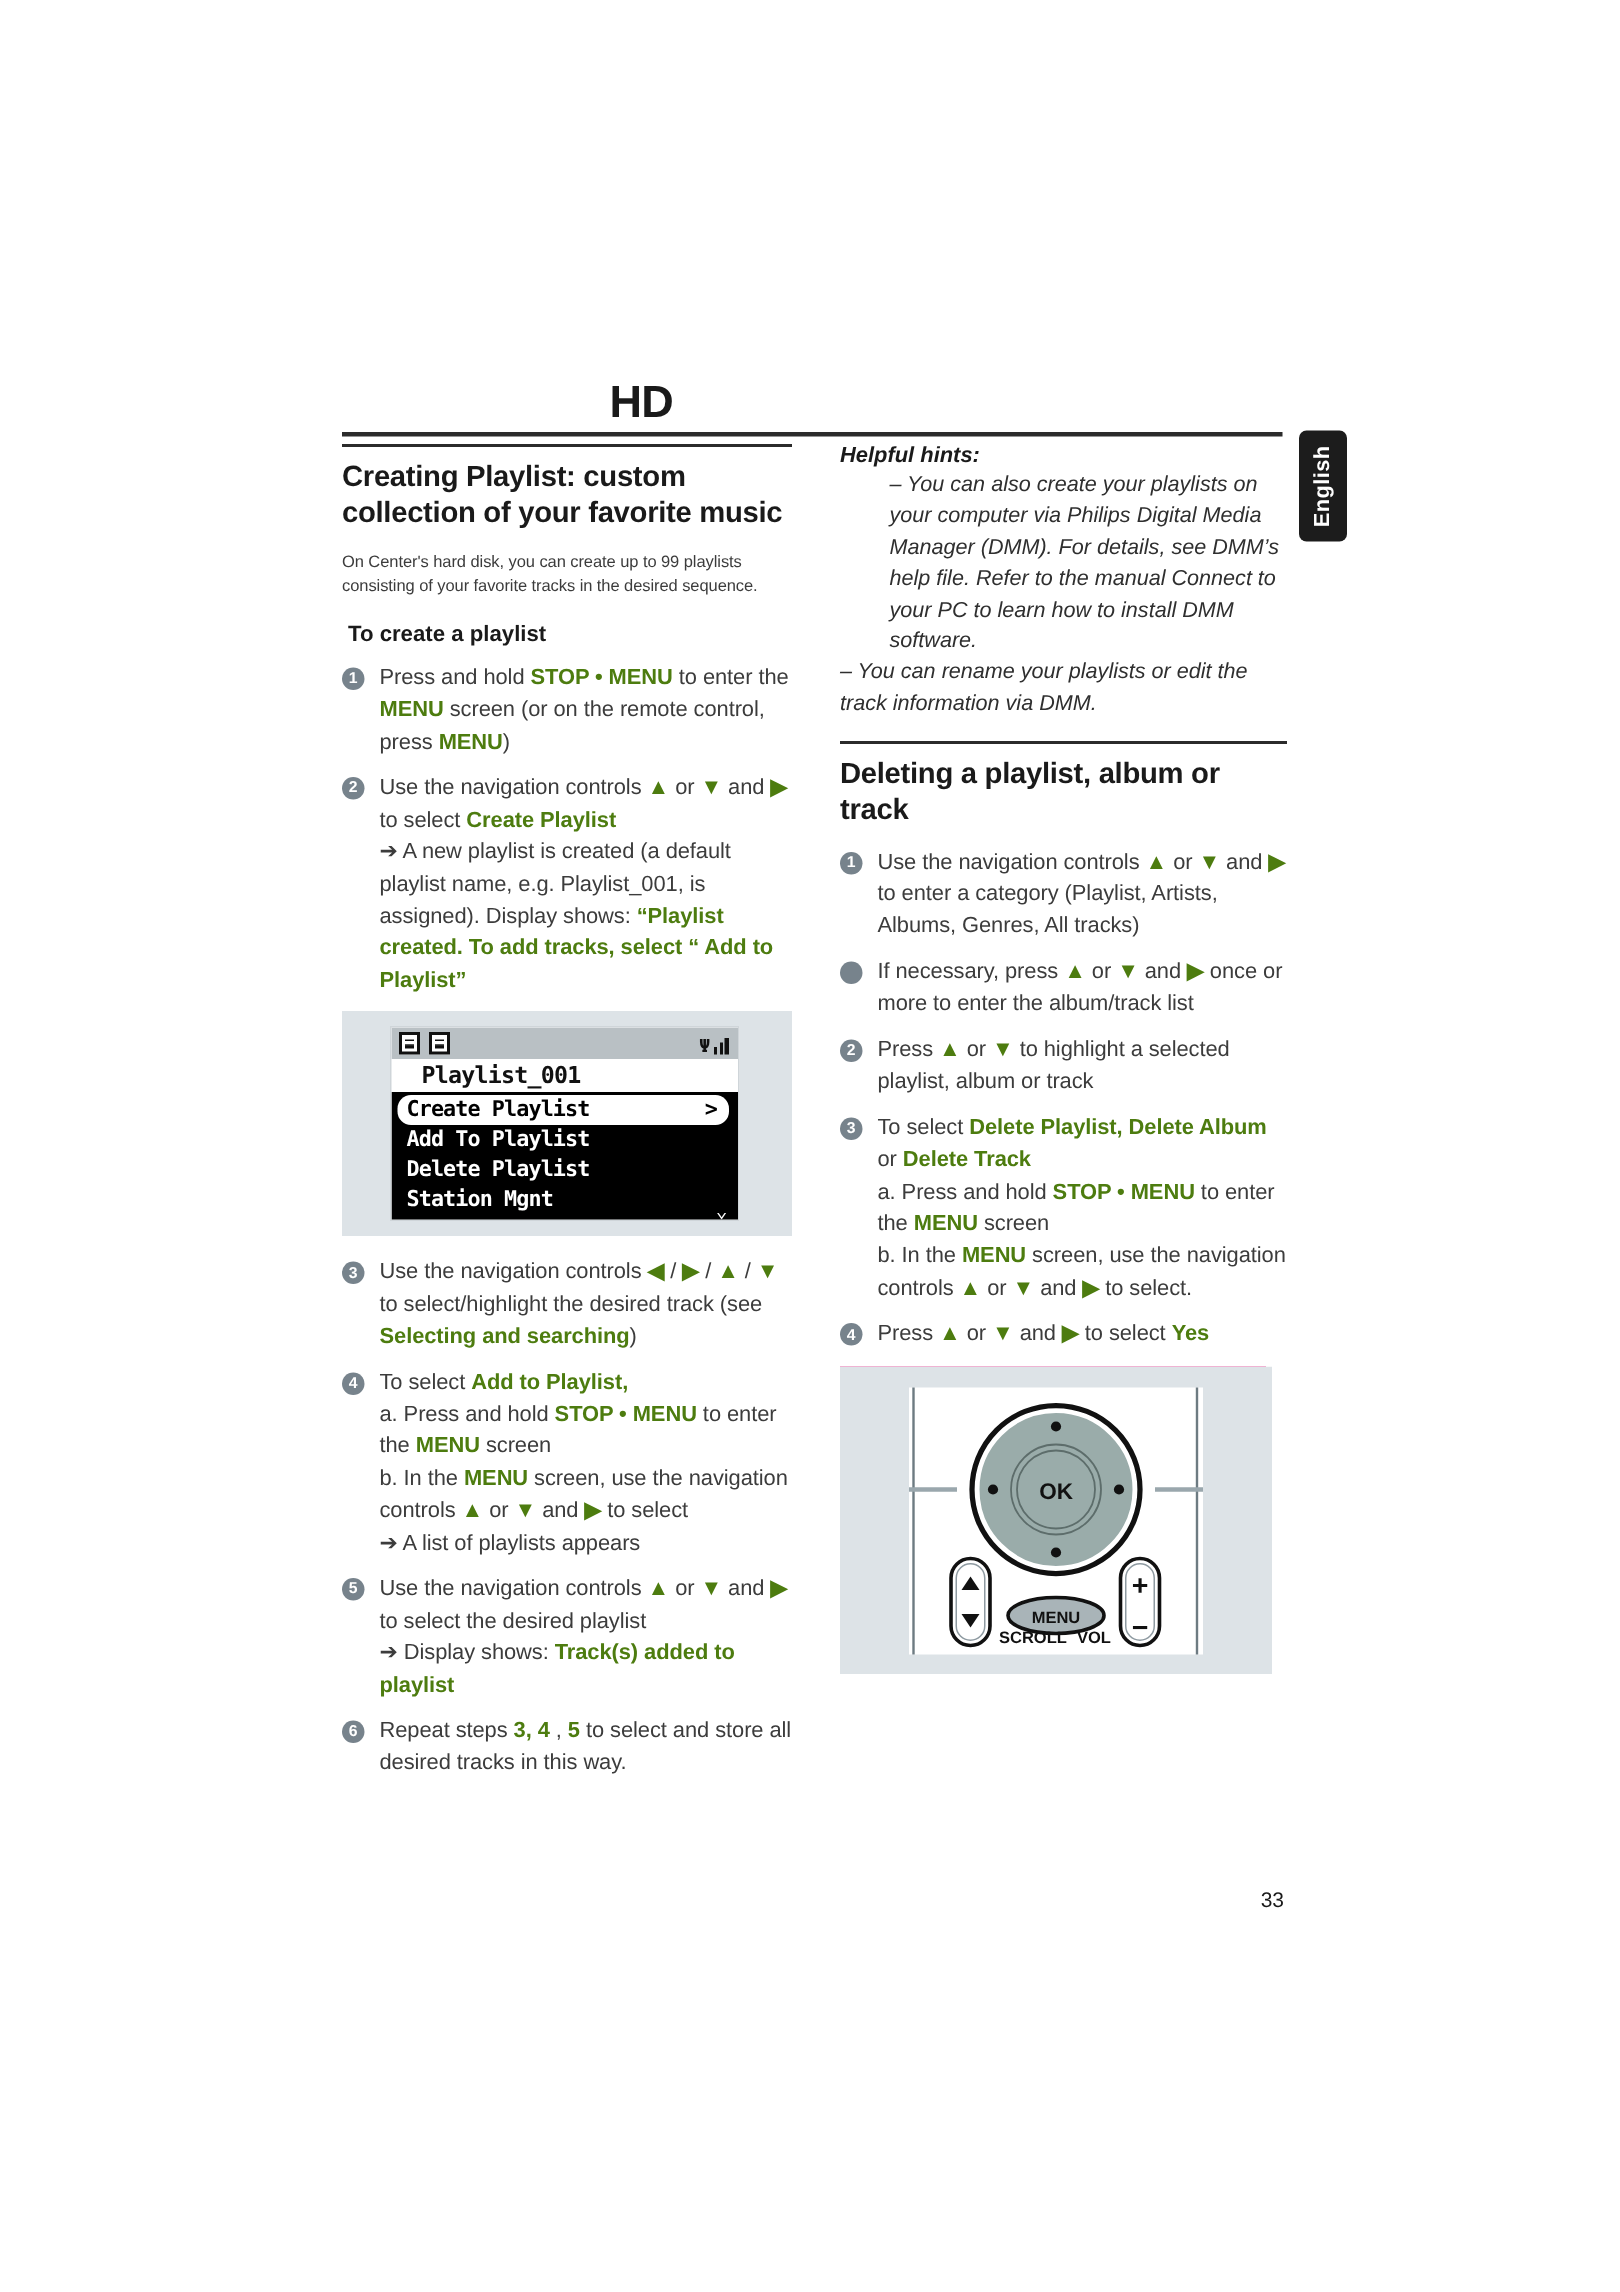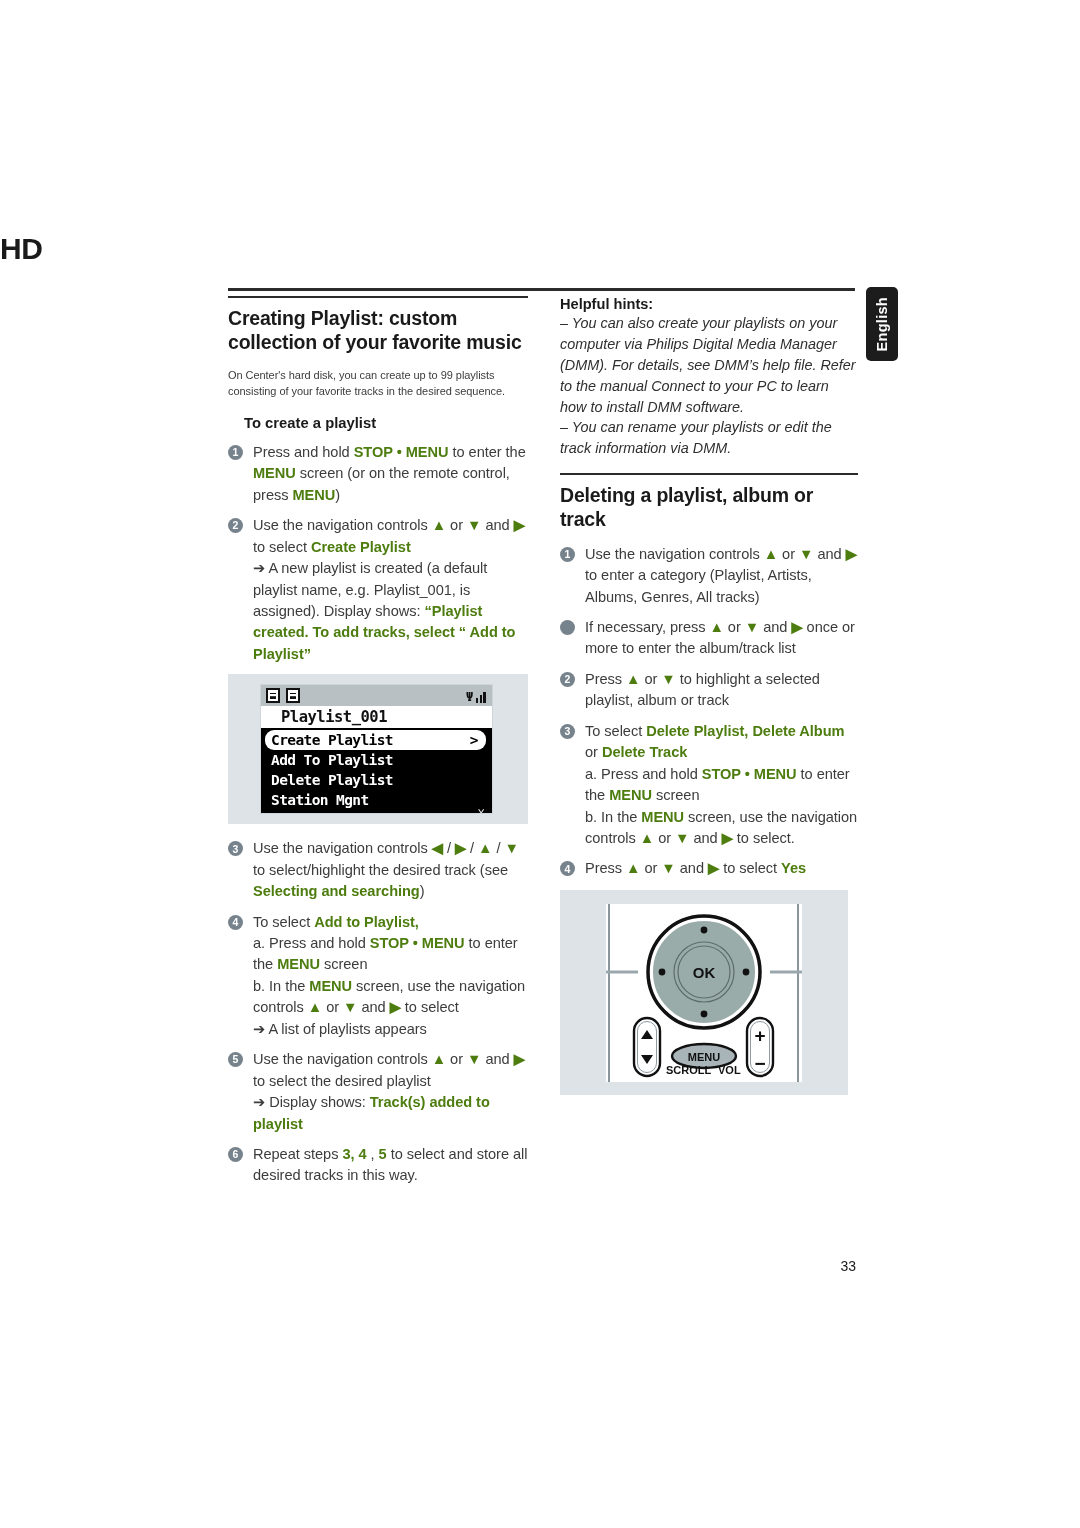--- a/index.html
+++ b/index.html
@@ -11,22 +11,22 @@
     color:#231f20;
     position:relative;
     overflow:hidden;
   }
 
   
   #page { position:absolute; left:0; top:0; width:1080px; height:1528px; }
 
   
   .hd-title {
-    position:absolute; left:0; top:232px; width:855px;
-    text-align:left;
+    position:absolute; left:0; top:252px; width:855px;
+    text-align:center;
     font-size:30px; font-weight:bold; letter-spacing:-0.5px;
     color:#1a1a1a;
   }
   .header-rule {
     position:absolute; left:228px; top:288px; width:627px; height:3px;
     background:#2b2b2b;
   }
 
   
   .lang-tab {
@@ -49,21 +49,21 @@
   .sect-rule { height:2px; background:#2b2b2b; margin-bottom:9px; }
   h2.sect {
     font-size:19.5px; font-weight:bold; line-height:1.22;
     margin:0 0 12px 0; letter-spacing:-0.2px; color:#1a1a1a;
   }
 
   p.body {
     font-size:11px; line-height:1.47; margin:0 0 16px 0;
     color:#3c3c3c; letter-spacing:-0.05px;
   }
-  .sub-head { font-size:14.8px; font-weight:bold; color:#1a1a1a; margin:0 0 11px 16px; }
+  .sub-head { font-size:14.8px; font-weight:bold; color:#1a1a1a; margin:0 0 11px 4px; }
 
   
   .step { position:relative; padding-left:25px; margin-bottom:9px; }
   .bullet {
     position:absolute; left:0; top:3px;
     width:15px; height:15px; border-radius:50%;
     background:#77838c; color:#ffffff;
     font-size:10.5px; font-weight:bold;
     display:flex; align-items:center; justify-content:center;
     line-height:1;
@@ -227,23 +227,23 @@
           <div class="bullet">6</div>
       <div class="step-text">
             <span class="indent">Repeat steps <b>3, 4</b> , <b>5</b> to select and store all desired tracks in this way.</span>
           </div>
         </div>
       </div>
   </div>
 
   <div class="col col-right">
 
-    <div style="font-size:14.6px;font-weight:bold;color:#1a1a1a;margin-bottom:1px;">Helpful hints:</div>
+    <div style="font-size:14.6px;font-style:italic;font-weight:bold;color:#1a1a1a;margin-bottom:1px;">Helpful hints:</div>
     <div id="hints">
-        <div style="font-size:14.4px;font-style:italic;line-height:1.45;color:#2f2f2f;">– You can also create your playlists on your computer via Philips Digital Media Manager (DMM). For details, see DMM’s help file. Refer to the manual Connect to your PC to learn how to install DMM software.</div>
+        <div style="font-size:14.4px;font-style:italic;line-height:1.45;color:#2f2f2f;margin-left:33px;">– You can also create your playlists on your computer via Philips Digital Media Manager (DMM). For details, see DMM’s help file. Refer to the manual Connect to your PC to learn how to install DMM software.</div>
         <div style="font-size:14.4px;font-style:italic;line-height:1.45;color:#2f2f2f;">– You can rename your playlists or edit the track information via DMM.</div>
       </div>
 
     <div style="height:14px"></div>
     <div class="sect-rule"></div>
     <h2 class="sect">Deleting a playlist, album or track</h2>
 
     <div id="right-steps">
         <div class="step">
           <div class="bullet">1</div>

